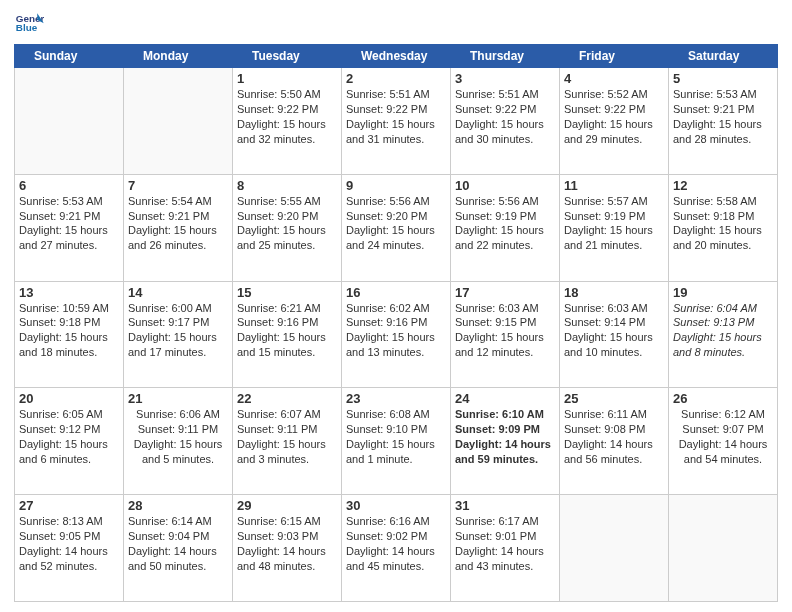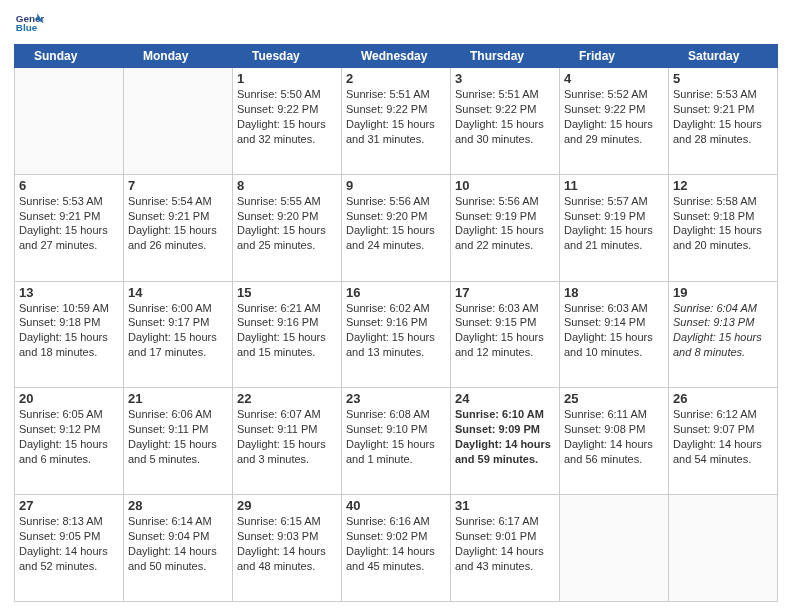--- a/index.html
+++ b/index.html
@@ -262,21 +262,21 @@
         <tr>
           <td>
             <span class="day-num">20</span>
             <div class="day-info" style="white-space: pre-line;">Sunrise: 6:05 AM
 Sunset: 9:12 PM
 Daylight: 15 hours
 and 6 minutes.</div>
           </td>
           <td>
             <span class="day-num">21</span>
-            <div class="day-info" style="white-space: pre-line;">Sunrise: 6:06 AM
+            <div class="day-info" style="white-space: pre-line; text-align: center;">Sunrise: 6:06 AM
 Sunset: 9:11 PM
 Daylight: 15 hours
 and 5 minutes.</div>
           </td>
           <td>
             <span class="day-num">22</span>
             <div class="day-info" style="white-space: pre-line;">Sunrise: 6:07 AM
 Sunset: 9:11 PM
 Daylight: 15 hours
 and 3 minutes.</div>
@@ -297,21 +297,21 @@
           </td>
           <td>
             <span class="day-num">25</span>
             <div class="day-info" style="white-space: pre-line;">Sunrise: 6:11 AM
 Sunset: 9:08 PM
 Daylight: 14 hours
 and 56 minutes.</div>
           </td>
           <td>
             <span class="day-num">26</span>
-            <div class="day-info" style="white-space: pre-line;">Sunrise: 6:12 AM
+            <div class="day-info" style="white-space: pre-line; text-align: center;">Sunrise: 6:12 AM
 Sunset: 9:07 PM
 Daylight: 14 hours
 and 54 minutes.</div>
           </td>
         </tr>
         <tr>
           <td>
             <span class="day-num">27</span>
             <div class="day-info" style="white-space: pre-line;">Sunrise: 8:13 AM
 Sunset: 9:05 PM
@@ -326,21 +326,21 @@
 and 50 minutes.</div>
           </td>
           <td>
             <span class="day-num">29</span>
             <div class="day-info" style="white-space: pre-line;">Sunrise: 6:15 AM
 Sunset: 9:03 PM
 Daylight: 14 hours
 and 48 minutes.</div>
           </td>
           <td>
-            <span class="day-num">40</span>
+            <span class="day-num">30</span>
             <div class="day-info" style="white-space: pre-line;">Sunrise: 6:16 AM
 Sunset: 9:02 PM
 Daylight: 14 hours
 and 45 minutes.</div>
           </td>
           <td>
             <span class="day-num">31</span>
             <div class="day-info" style="white-space: pre-line;">Sunrise: 6:17 AM
 Sunset: 9:01 PM
 Daylight: 14 hours

